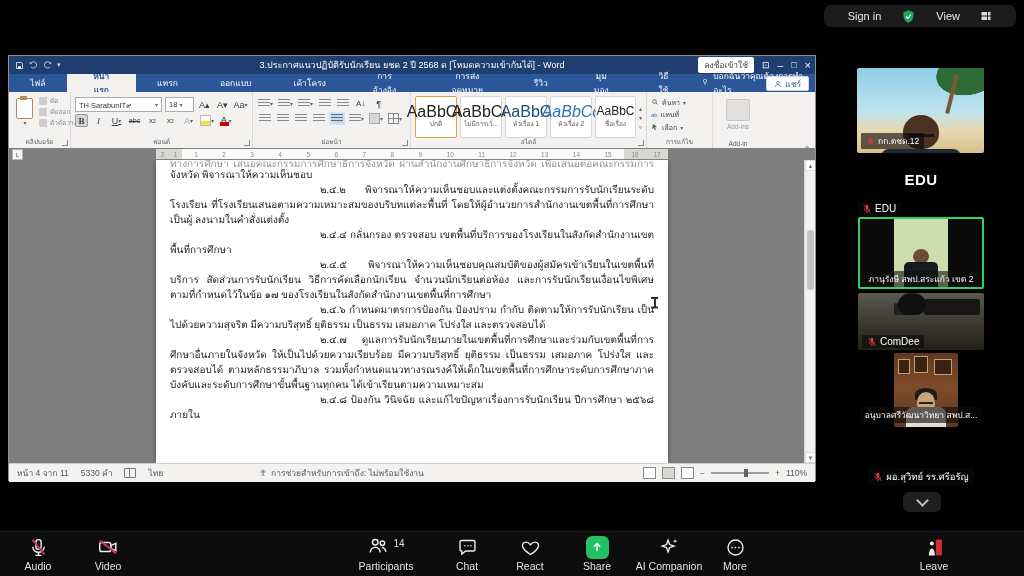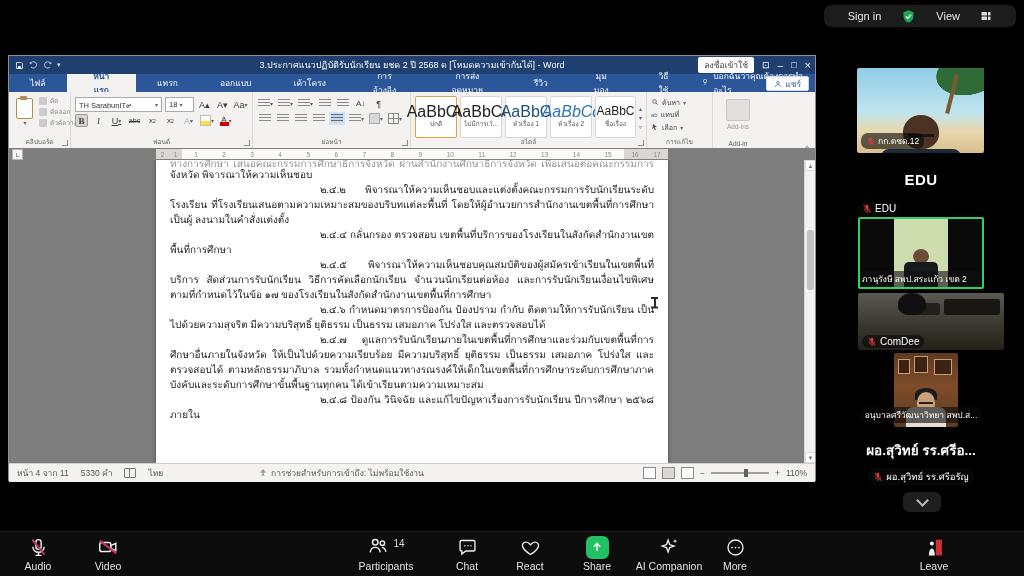--- a/index.html
+++ b/index.html
@@ -88,29 +88,29 @@
   .zthumb{position:absolute;left:33px;top:-3px;width:4px;height:8px;background:#616161;}
   
   .tile{position:absolute;overflow:hidden;border-radius:2px;background:#111;}
   .t1{left:857px;top:68px;width:127px;height:85px;background:linear-gradient(180deg,#8fcde6 0%,#bfe4ef 52%,#e8d8ae 74%,#d9c08c 100%);}
   .palm{position:absolute;right:-14px;top:-12px;width:70px;height:46px;background:radial-gradient(ellipse at 60% 40%,#2f6b36 0 55%,transparent 56%);transform:rotate(-12deg);}
   .trunk{position:absolute;right:30px;top:6px;width:4px;height:40px;background:#7a5a33;transform:rotate(14deg);}
   .head1{position:absolute;left:46px;bottom:4px;width:36px;height:34px;background:#4c3223;border-radius:50% 50% 45% 45%;}
   .glasses1{position:absolute;left:51px;bottom:16px;width:26px;height:7px;border-bottom:3px solid #15151a;}
   .shou1{position:absolute;left:24px;bottom:-12px;width:80px;height:16px;background:#1d2a3a;border-radius:8px 8px 0 0;}
   .nametag{position:absolute;display:flex;align-items:center;gap:3px;background:rgba(10,10,10,.62);color:#fff;
-           font-size:8.5px;border-radius:7px;padding:1px 5px;white-space:nowrap;}
+           font-size:8.5px;border-radius:1px;padding:1px 5px;white-space:nowrap;}
   .heading-edu{position:absolute;left:818px;top:171px;width:206px;text-align:center;color:#fff;font-size:15px;font-weight:bold;letter-spacing:.5px;}
   .tag-edu{left:857px;top:202px;font-size:10px;}
   .t2{left:858px;top:217px;width:126px;height:72px;background:#0a0a0a;border:2px solid #2fd06a;box-sizing:border-box;}
   .t2green{position:absolute;left:28%;top:0;width:44%;height:100%;background:#cdddae;}
   .head2{position:absolute;left:53px;top:30px;width:16px;height:15px;background:#6b4c38;border-radius:50%;}
   .body2{position:absolute;left:44px;top:43px;width:34px;height:26px;background:#17191c;border-radius:5px 5px 0 0;}
-  .t2label{position:absolute;left:0;right:0;bottom:0;background:rgba(15,15,15,.6);color:#fff;font-size:8.5px;text-align:left;padding:1px 2px;white-space:nowrap;}
-  .t3{left:858px;top:293px;width:146px;height:57px;background:linear-gradient(180deg,#5b5952 0%,#3b382f 55%,#232019 100%);}
+  .t2label{position:absolute;left:0;right:0;bottom:0;background:rgba(15,15,15,.6);color:#fff;font-size:8.5px;text-align:center;padding:1px 2px;white-space:nowrap;}
+  .t3{left:858px;top:293px;width:126px;height:57px;background:linear-gradient(180deg,#5b5952 0%,#3b382f 55%,#232019 100%);}
   .cab1{position:absolute;right:4px;top:6px;width:56px;height:16px;background:#191714;border-radius:2px;}
   .cab2{position:absolute;right:64px;top:10px;width:26px;height:12px;background:#24211c;border-radius:2px;}
   .head3{position:absolute;left:40px;top:0;width:28px;height:22px;background:#101010;border-radius:50% 50% 40% 40%;}
   .t4{left:894px;top:353px;width:64px;height:74px;background:linear-gradient(180deg,#5e3a22 0%,#7e4c2a 45%,#5d3a22 100%);}
   .frame{position:absolute;background:#3a2214;border:1px solid #c9a06a;}
   .shirt4{position:absolute;left:12px;bottom:0;width:40px;height:20px;background:#e4dfd6;border-radius:7px 7px 0 0;}
   .head4{position:absolute;left:23px;bottom:14px;width:18px;height:21px;background:#caa27a;border-radius:50% 50% 42% 42%;}
   .hair4{position:absolute;left:21px;bottom:27px;width:22px;height:12px;background:#1c1c1c;border-radius:50% 50% 0 0;}
   .glasses4{position:absolute;left:25px;bottom:23px;width:14px;height:4px;border-bottom:2px solid #222;}
   .p4label{position:absolute;left:818px;top:404px;width:206px;text-align:center;}
@@ -524,21 +524,20 @@
     <div class="head4"></div>
     <div class="glasses4"></div>
     <div class="shirt4"></div>
   </div>
   <div class="p4label">
     <span class="nametag" style="position:static;display:inline-flex;">
         <span>อนุบาลศรีวัฒนาวิทยา สพป.ส...</span>
       </span>
   </div>
 
-  <div class="speaker-title">ผอ.สุวิทย์ รร.ศรีอ...</div>
 
   <div class="speaker-tag-wrap">
     <span class="nametag" style="position:static;display:inline-flex;font-size:9.5px;">
       <svg width="10" height="10" viewBox="0 0 24 24">
           <rect x="9" y="2" width="6" height="12" rx="3" fill="#e23b3b"></rect>
           <path d="M5.5 11a6.5 6.5 0 0 0 13 0M12 18v4" stroke="#e23b3b" stroke-width="2" fill="none"></path>
           <line x1="4" y1="2" x2="20" y2="21" stroke="#e23b3b" stroke-width="2.4"></line>
         </svg>
       <span>ผอ.สุวิทย์ รร.ศรีอรัญ</span>
     </span>

